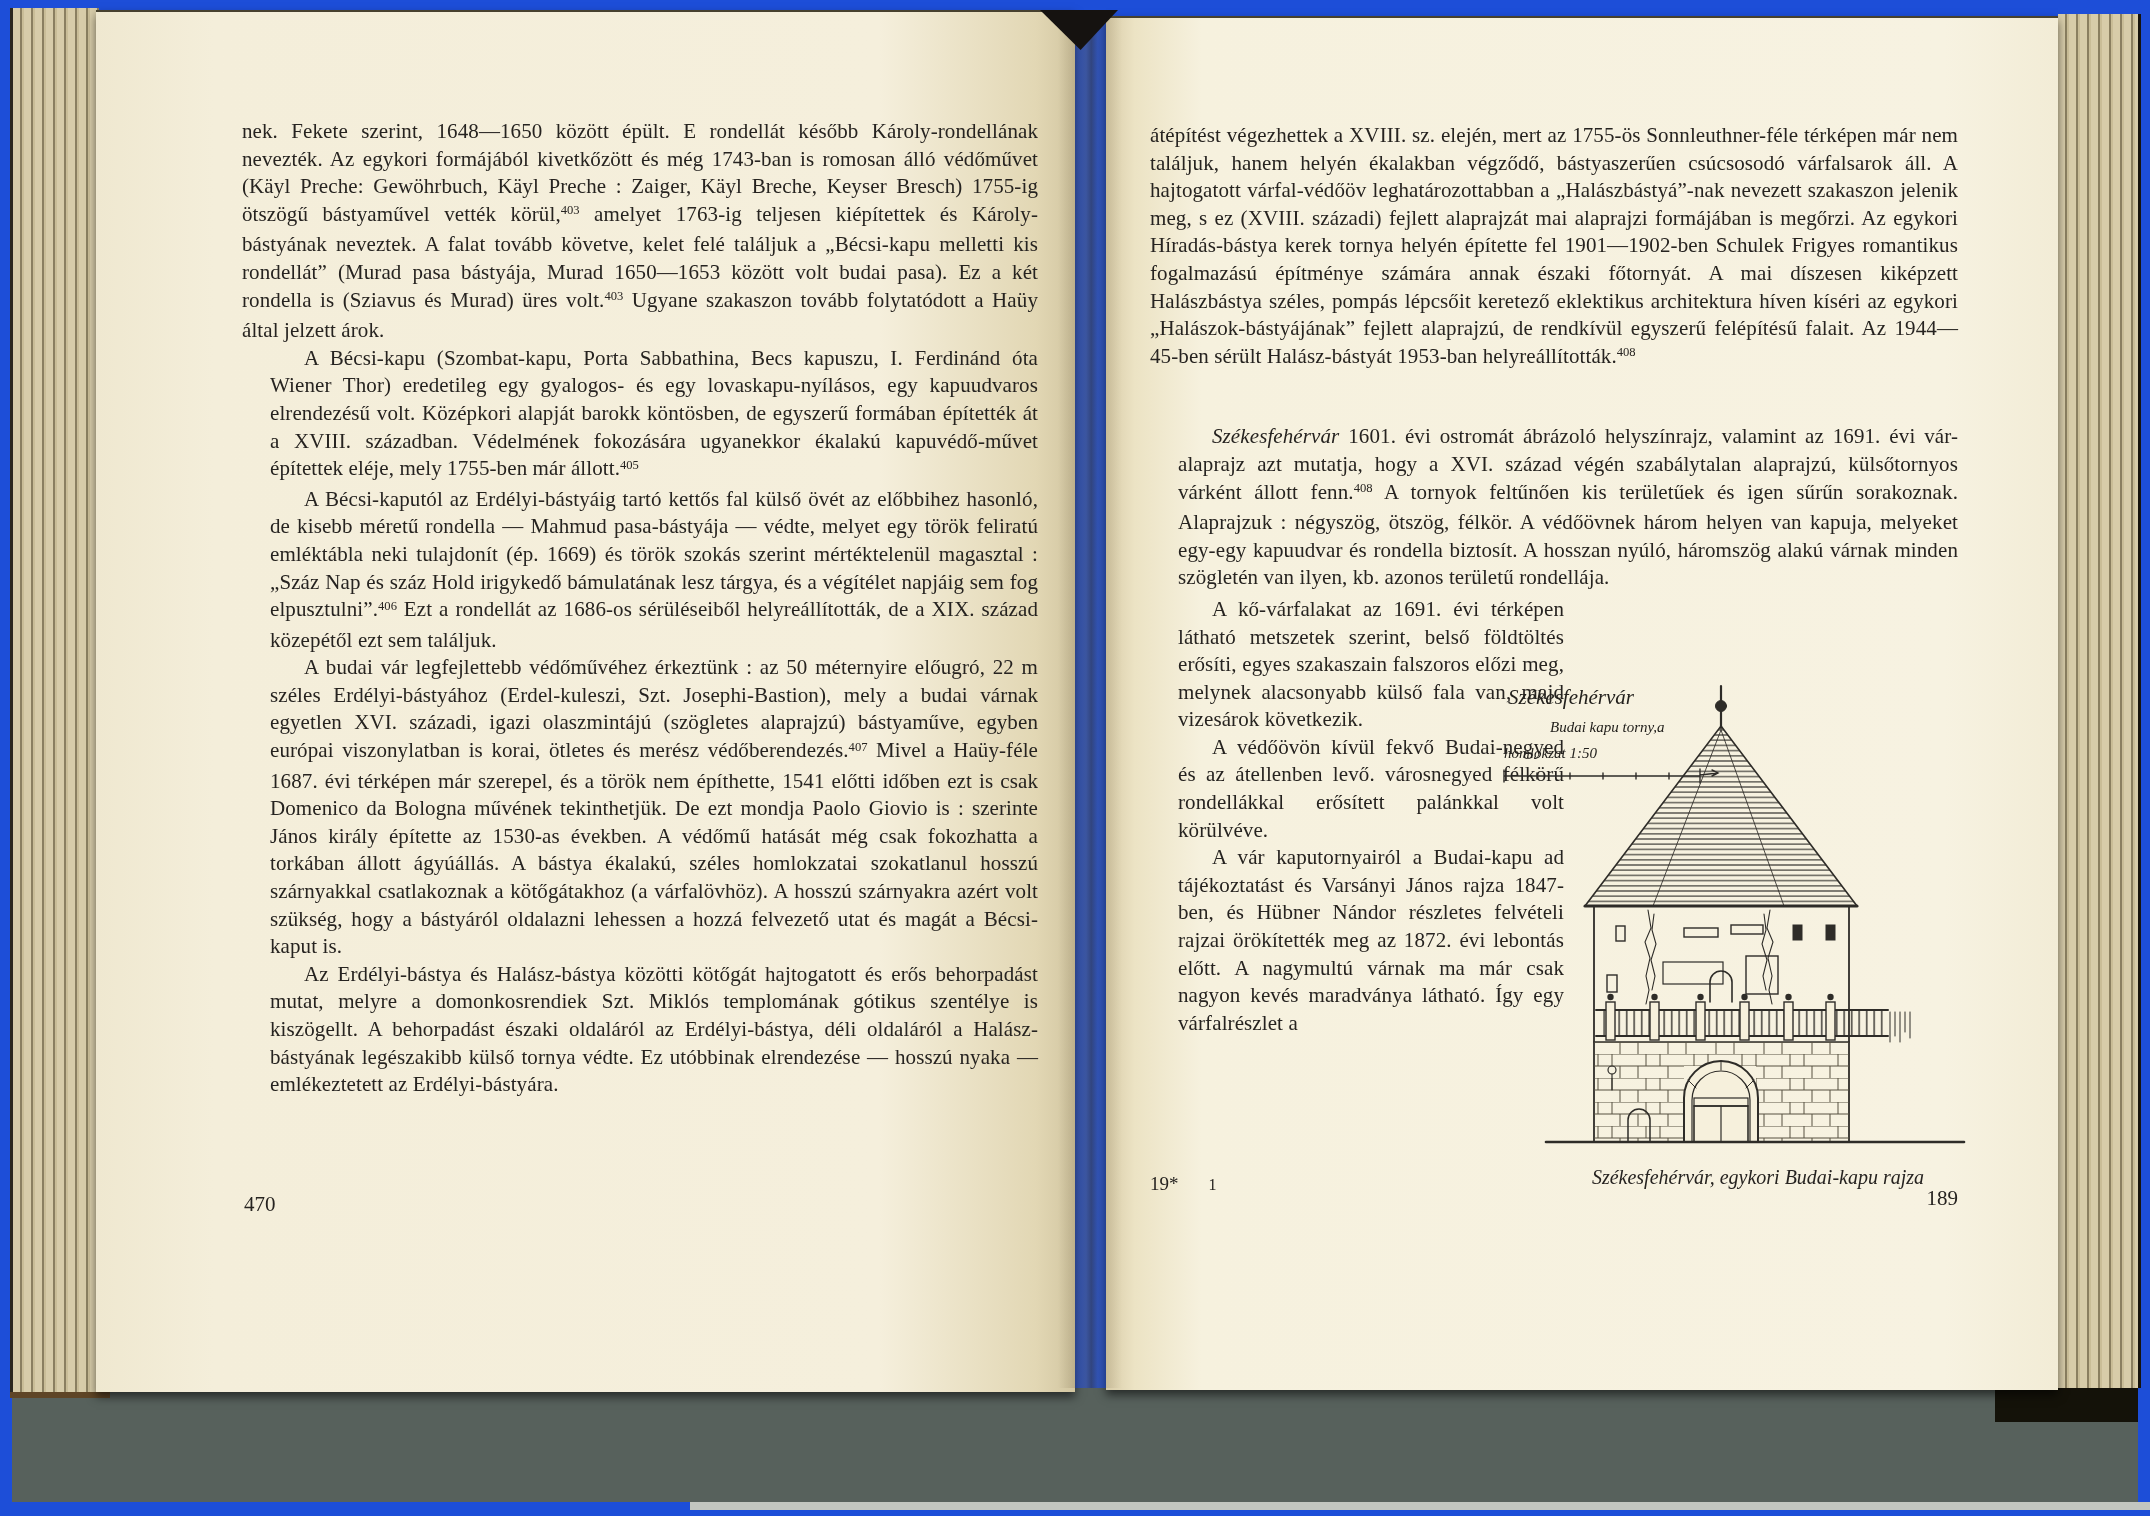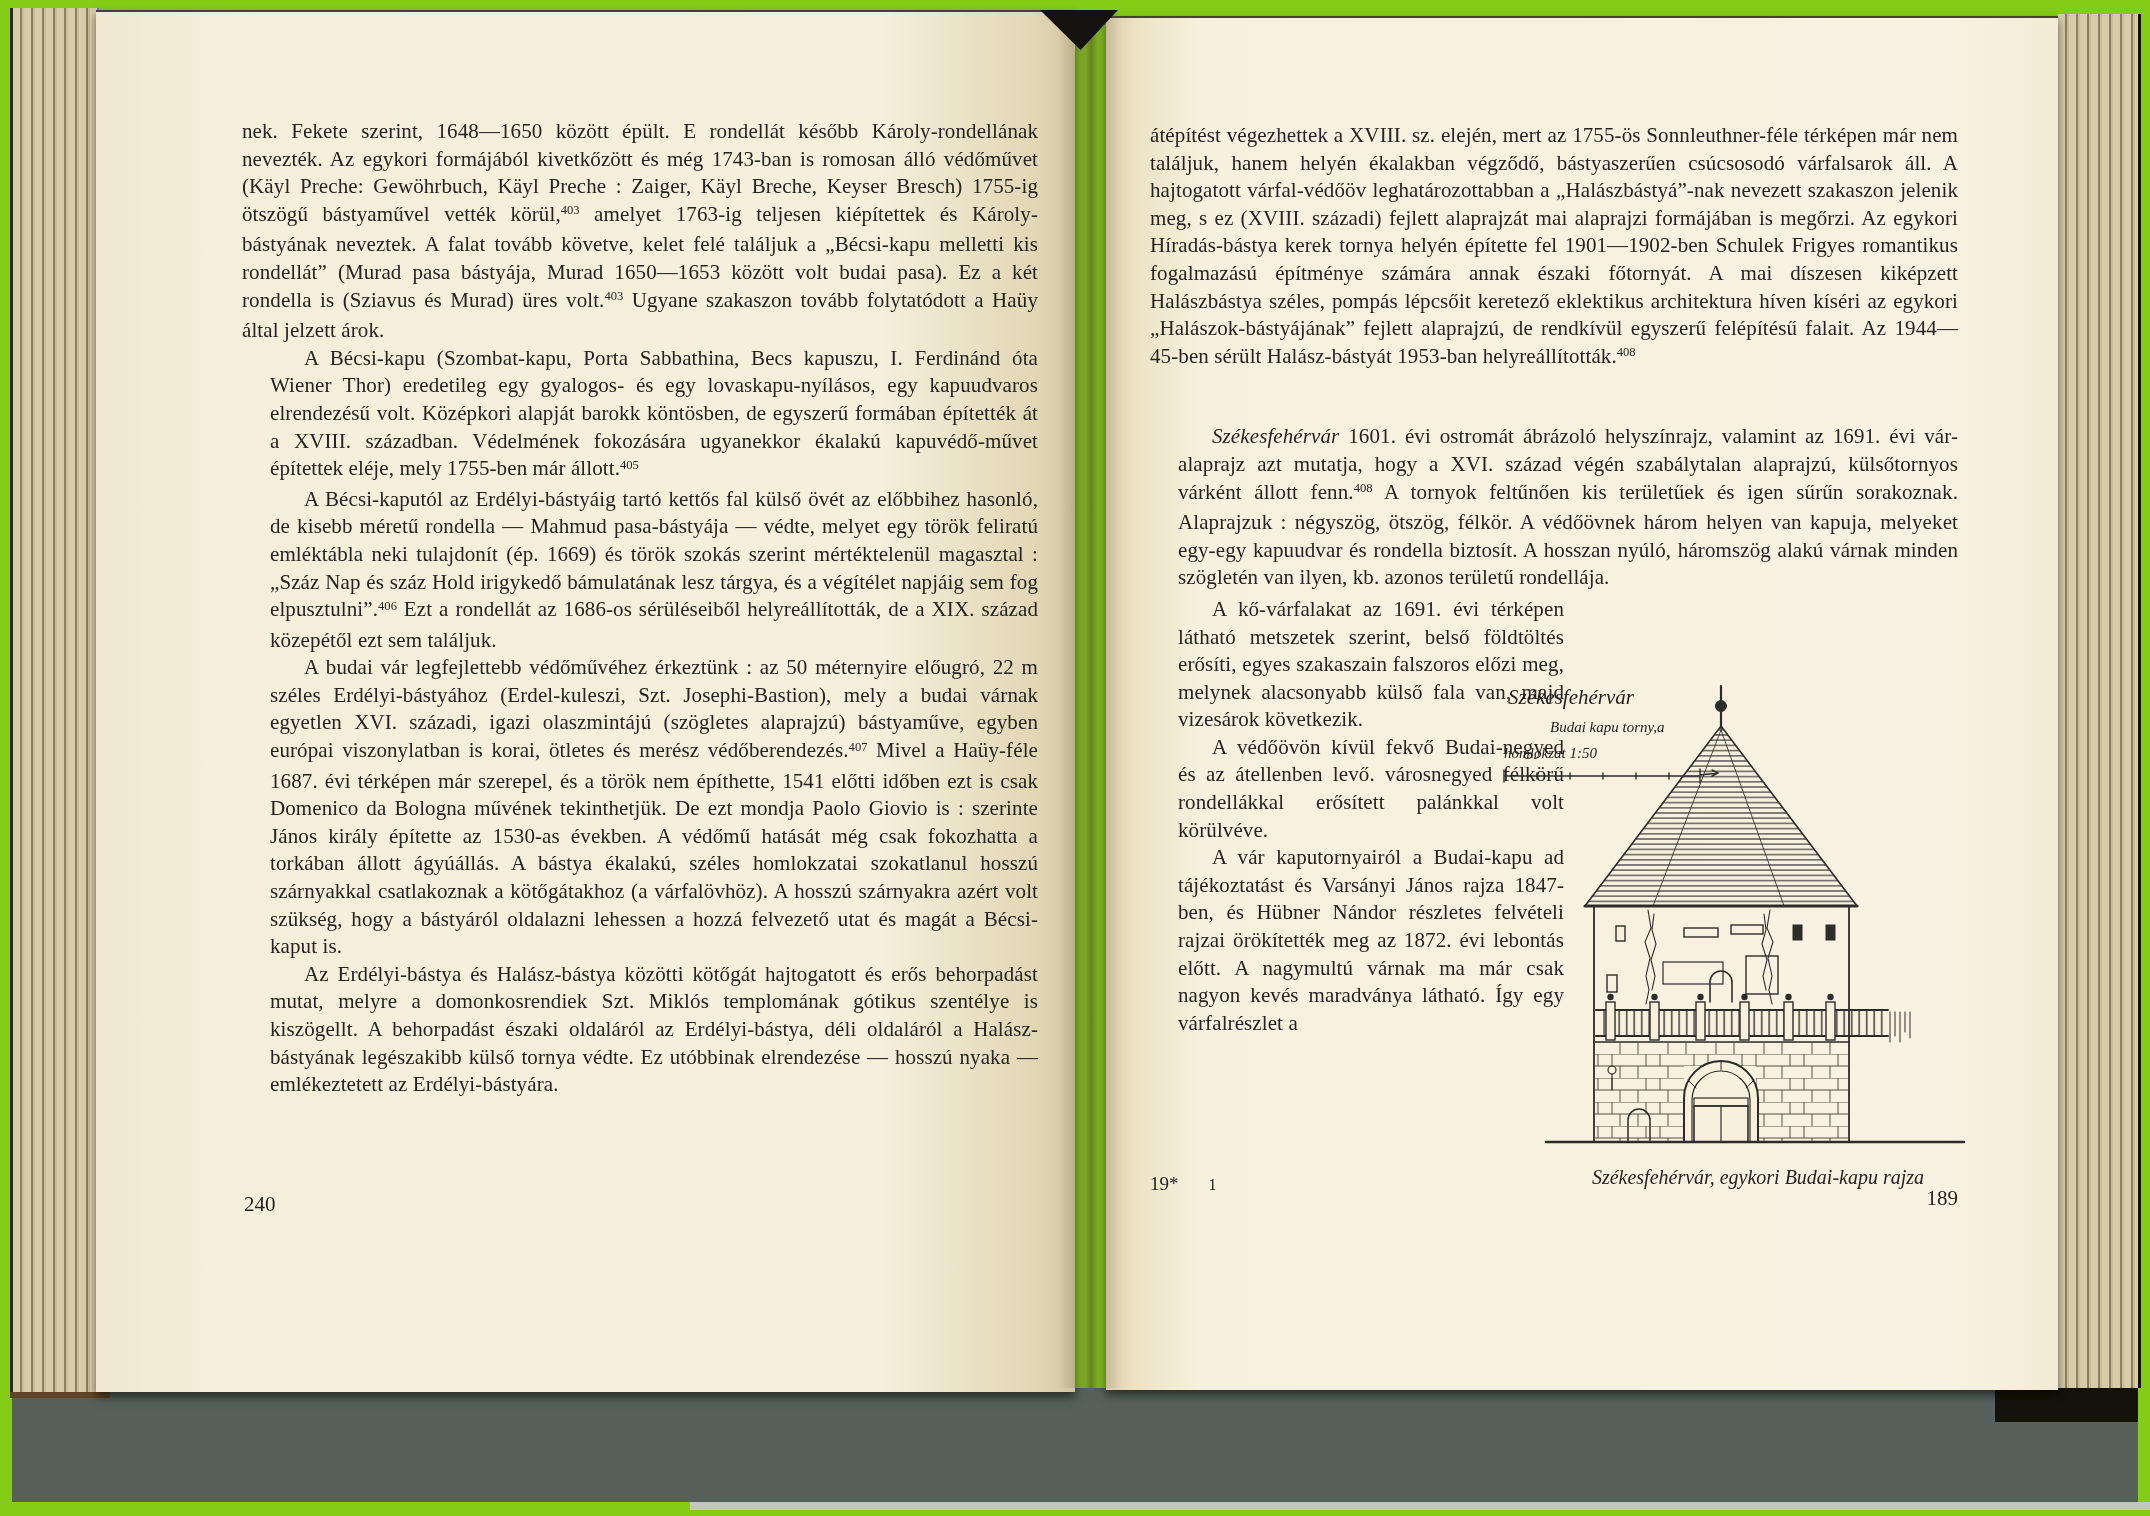--- a/index.html
+++ b/index.html
@@ -1,16 +1,16 @@
 <!DOCTYPE html>
 <html><head>
 <meta charset="utf-8">
 <style>
   html,body{margin:0;padding:0;background:#000;}
-  .scene{position:relative;width:2150px;height:1516px;background:#84cc16;overflow:hidden;
+  .scene{position:relative;width:2150px;height:1516px;background:#1d4ed8;overflow:hidden;
          font-family:"Liberation Serif","DejaVu Serif",serif;color:#262320;}
 
   
   .table-surface{position:absolute;left:12px;top:1388px;width:2126px;height:114px;background:#57615c;}
   .scan-edge{position:absolute;left:690px;top:1502px;width:1460px;height:8px;background:#c2c6c0;}
   .stack-shadow-right{position:absolute;left:1995px;top:1388px;width:143px;height:34px;background:#141209;}
   .stack-wedge{position:absolute;left:10px;top:1370px;width:100px;height:28px;background:#5f4526;
                clip-path:polygon(0 15%,100% 60%,100% 100%,0 100%);}
 
   
@@ -74,21 +74,21 @@
   <div class="page-stack right"></div>
 
   <div class="page left">
     <div class="page-text lp-text">
       <p class="para"><span>nek. Fekete szerint, 1648—1650 között épült. E rondellát később Károly-rondellának nevezték. Az egykori formájából kivetkőzött és még 1743-ban is romosan álló védőművet (Käyl Preche: Gewöhrbuch, Käyl Preche : Zaiger, Käyl Breche, Keyser Bresch) 1755-ig ötszögű bástyaművel vették körül,</span><span class="sup">403</span><span> amelyet 1763-ig teljesen kiépítettek és Károly-bástyának neveztek. A falat tovább követve, kelet felé találjuk a „Bécsi-kapu melletti kis rondellát” (Murad pasa bástyája, Murad 1650—1653 között volt budai pasa). Ez a két rondella is (Sziavus és Murad) üres volt.</span><span class="sup">403</span><span> Ugyane szakaszon tovább folytatódott a Haüy által jelzett árok.</span></p>
       <p class="para indent"><span>A Bécsi-kapu (Szombat-kapu, Porta Sabbathina, Becs kapuszu, I. Ferdinánd óta Wiener Thor) eredetileg egy gyalogos- és egy lovaskapu-nyílásos, egy kapuudvaros elrendezésű volt. Középkori alapját barokk köntösben, de egyszerű formában építették át a XVIII. században. Védelmének fokozására ugyanekkor ékalakú kapuvédő-művet építettek eléje, mely 1755-ben már állott.</span><span class="sup">405</span></p>
       <p class="para indent"><span>A Bécsi-kaputól az Erdélyi-bástyáig tartó kettős fal külső övét az előbbihez hasonló, de kisebb méretű rondella — Mahmud pasa-bástyája — védte, melyet egy török feliratú emléktábla neki tulajdonít (ép. 1669) és török szokás szerint mértéktelenül magasztal : „Száz Nap és száz Hold irigykedő bámulatának lesz tárgya, és a végítélet napjáig sem fog elpusztulni”.</span><span class="sup">406</span><span> Ezt a rondellát az 1686-os sérüléseiből helyreállították, de a XIX. század közepétől ezt sem találjuk.</span></p>
       <p class="para indent"><span>A budai vár legfejlettebb védőművéhez érkeztünk : az 50 méternyire előugró, 22 m széles Erdélyi-bástyához (Erdel-kuleszi, Szt. Josephi-Bastion), mely a budai várnak egyetlen XVI. századi, igazi olaszmintájú (szögletes alaprajzú) bástyaműve, egyben európai viszonylatban is korai, ötletes és merész védőberendezés.</span><span class="sup">407</span><span> Mivel a Haüy-féle 1687. évi térképen már szerepel, és a török nem építhette, 1541 előtti időben ezt is csak Domenico da Bologna művének tekinthetjük. De ezt mondja Paolo Giovio is : szerinte János király építette az 1530-as években. A védőmű hatását még csak fokozhatta a torkában állott ágyúállás. A bástya ékalakú, széles homlokzatai szokatlanul hosszú szárnyakkal csatlakoznak a kötőgátakhoz (a várfalövhöz). A hosszú szárnyakra azért volt szükség, hogy a bástyáról oldalazni lehessen a hozzá felvezető utat és magát a Bécsi-kaput is.</span></p>
       <p class="para indent"><span>Az Erdélyi-bástya és Halász-bástya közötti kötőgát hajtogatott és erős behorpadást mutat, melyre a domonkosrendiek Szt. Miklós templomának gótikus szentélye is kiszögellt. A behorpadást északi oldaláról az Erdélyi-bástya, déli oldaláról a Halász-bástyának legészakibb külső tornya védte. Ez utóbbinak elrendezése — hosszú nyaka — emlékeztetett az Erdélyi-bástyára.</span></p>
     </div>
-    <div class="page-number lp-num">240</div>
+    <div class="page-number lp-num">470</div>
   </div>
 
   <div class="page right">
     <div class="page-text rp-text">
       <p class="para"><span>átépítést végezhettek a XVIII. sz. elején, mert az 1755-ös Sonnleuthner-féle térképen már nem találjuk, hanem helyén ékalakban végződő, bástyaszerűen csúcsosodó várfalsarok áll. A hajtogatott várfal-védőöv leghatározottabban a „Halászbástyá”-nak nevezett szakaszon jelenik meg, s ez (XVIII. századi) fejlett alaprajzát mai alaprajzi formájában is megőrzi. Az egykori Híradás-bástya kerek tornya helyén építette fel 1901—1902-ben Schulek Frigyes romantikus fogalmazású építménye számára annak északi főtornyát. A mai díszesen kiképzett Halászbástya széles, pompás lépcsőit keretező eklektikus architektura híven kíséri az egykori „Halászok-bástyájának” fejlett alaprajzú, de rendkívül egyszerű felépítésű falait. Az 1944—45-ben sérült Halász-bástyát 1953-ban helyreállították.</span><span class="sup">408</span></p>
       <p class="para indent gap-above"><span class="ital">Székesfehérvár</span><span> 1601. évi ostromát ábrázoló helyszínrajz, valamint az 1691. évi vár-alaprajz azt mutatja, hogy a XVI. század végén szabálytalan alaprajzú, külsőtornyos várként állott fenn.</span><span class="sup">408</span><span> A tornyok feltűnően kis területűek és igen sűrűn sorakoznak. Alaprajzuk : négyszög, ötszög, félkör. A védőövnek három helyen van kapuja, melyeket egy-egy kapuudvar és rondella biztosít. A hosszan nyúló, háromszög alakú várnak minden szögletén van ilyen, kb. azonos területű rondellája.</span></p>
       <div class="columns">
         <div class="col-left">
           <p class="para indent"><span>A kő-várfalakat az 1691. évi térképen látható metszetek szerint, belső földtöltés erősíti, egyes szakaszain falszoros előzi meg, melynek alacsonyabb külső fala van, majd vizesárok következik.</span></p>
           <p class="para indent"><span>A védőövön kívül fekvő Budai-negyed és az átellenben levő. városnegyed félkörű rondellákkal erősített palánkkal volt körülvéve.</span></p>

